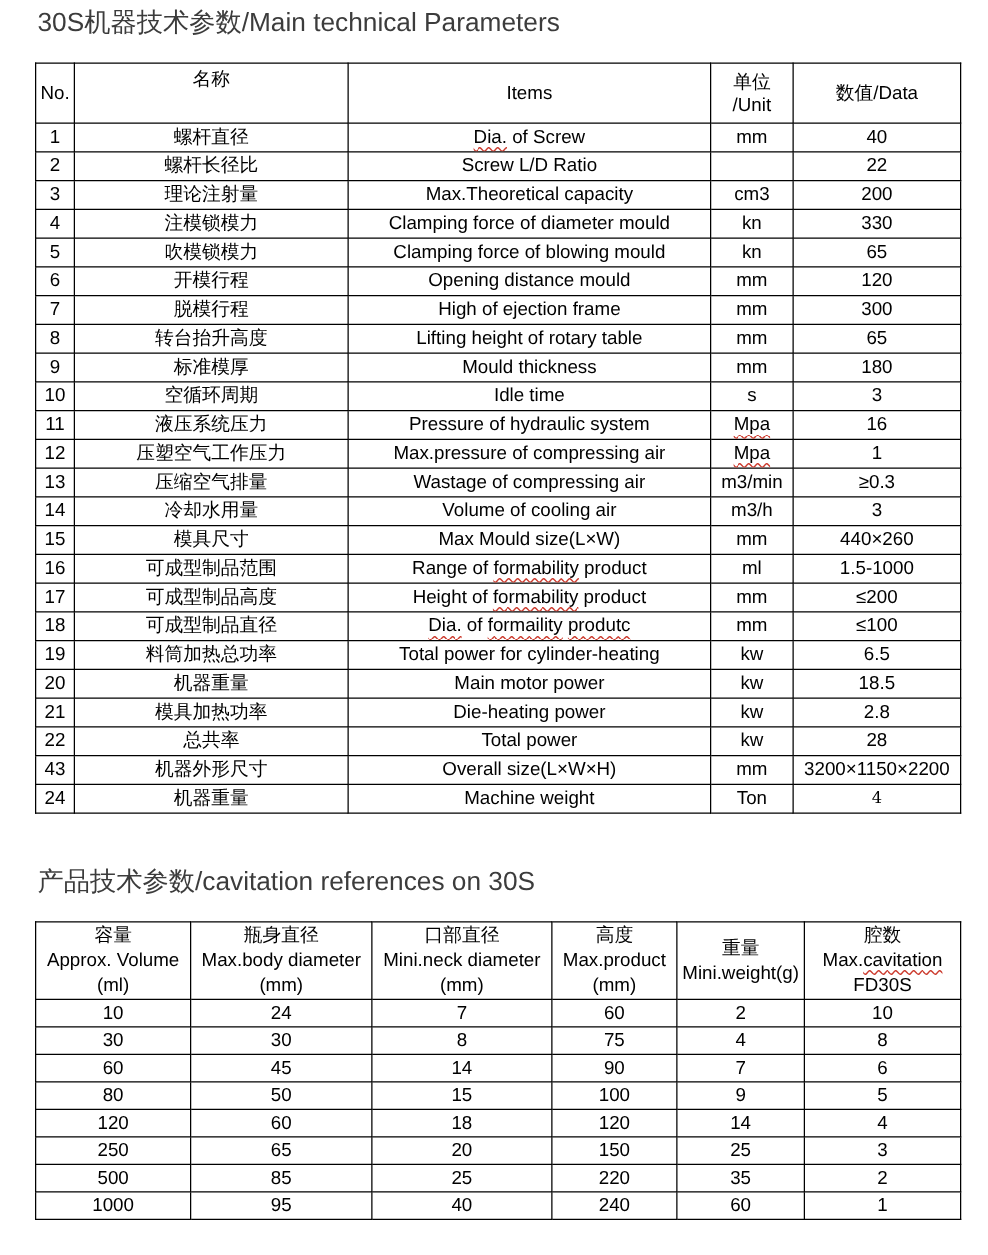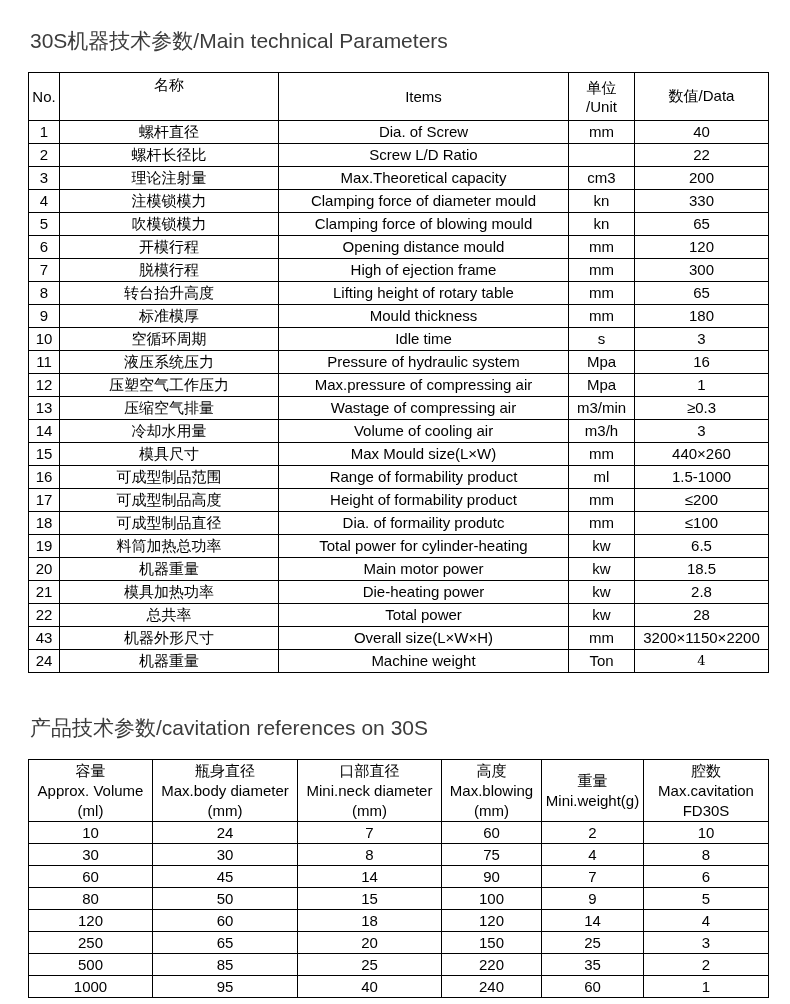--- a/index.html
+++ b/index.html
@@ -2,21 +2,21 @@
 <html><head>
 <meta charset="utf-8">
 <style>
   html,body{margin:0;padding:0;}
   body{
     width:790px;height:1004px;background:#ffffff;
     font-family:"Liberation Sans","DejaVu Sans",sans-serif;
     color:#000;
     -webkit-font-smoothing:antialiased;
   }
-  .page{padding:26px 22px 0 28px;}
+  .page{padding:4px 22px 0 28px;}
   .doc-title{
     font-size:21px;
     font-weight:400;
     color:#3c3c3c;
     margin:0 0 0 2px;
     line-height:30px;
     white-space:nowrap;
   }
   table{
     border-collapse:collapse;
@@ -40,20 +40,21 @@
   #t1 tbody td{height:22px;line-height:22px;white-space:nowrap;}
   .unit-line{line-height:19px;}
   
   .title2{margin-top:40px;}
   #t2{margin-top:16px;}
   #t2 thead th{height:61px;}
   #t2 thead .hl{line-height:20px;white-space:nowrap;}
   #t2 tbody td{height:21px;line-height:21px;white-space:nowrap;}
   
   .sp{
+    text-decoration:underline;
     text-decoration-style:wavy;
     text-decoration-color:#cc3b2e;
     text-decoration-thickness:1px;
     text-underline-offset:3px;
     text-decoration-skip-ink:none;
     margin-top:32px;
   }
   .val-small{
     font-family:"DejaVu Serif",serif;
     font-size:13px;
@@ -281,21 +282,21 @@
             <div class="hl">Max.body diameter</div>
             <div class="hl">(mm)</div>
           </th>
           <th>
             <div class="hl">口部直径</div>
             <div class="hl">Mini.neck diameter</div>
             <div class="hl">(mm)</div>
           </th>
           <th>
             <div class="hl">高度</div>
-            <div class="hl">Max.blowing</div>
+            <div class="hl">Max.product</div>
             <div class="hl">(mm)</div>
           </th>
           <th>
             <div class="hl">重量</div>
             <div class="hl">Mini.weight(g)</div>
           </th>
           <th>
             <div class="hl">腔数</div>
             <div class="hl">Max.<span class="sp">cavitation</span></div>
             <div class="hl">FD30S</div>

